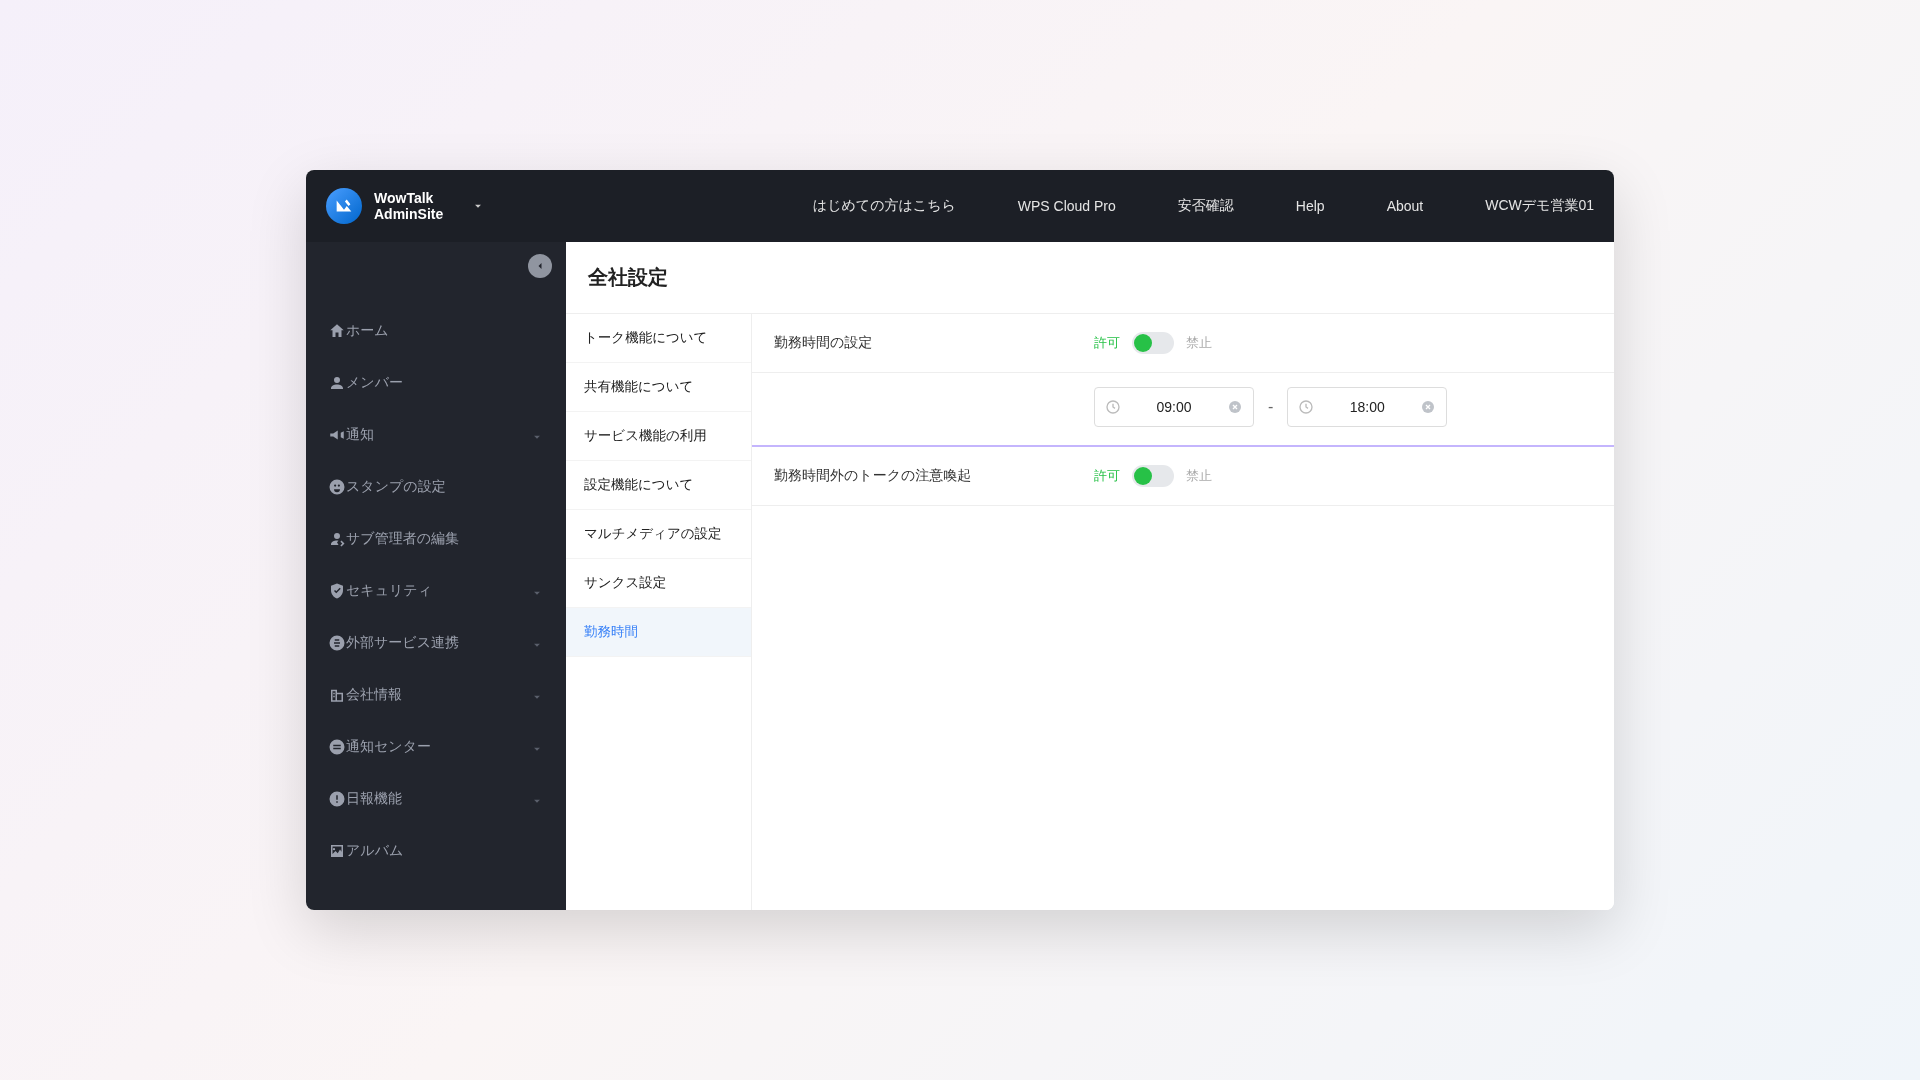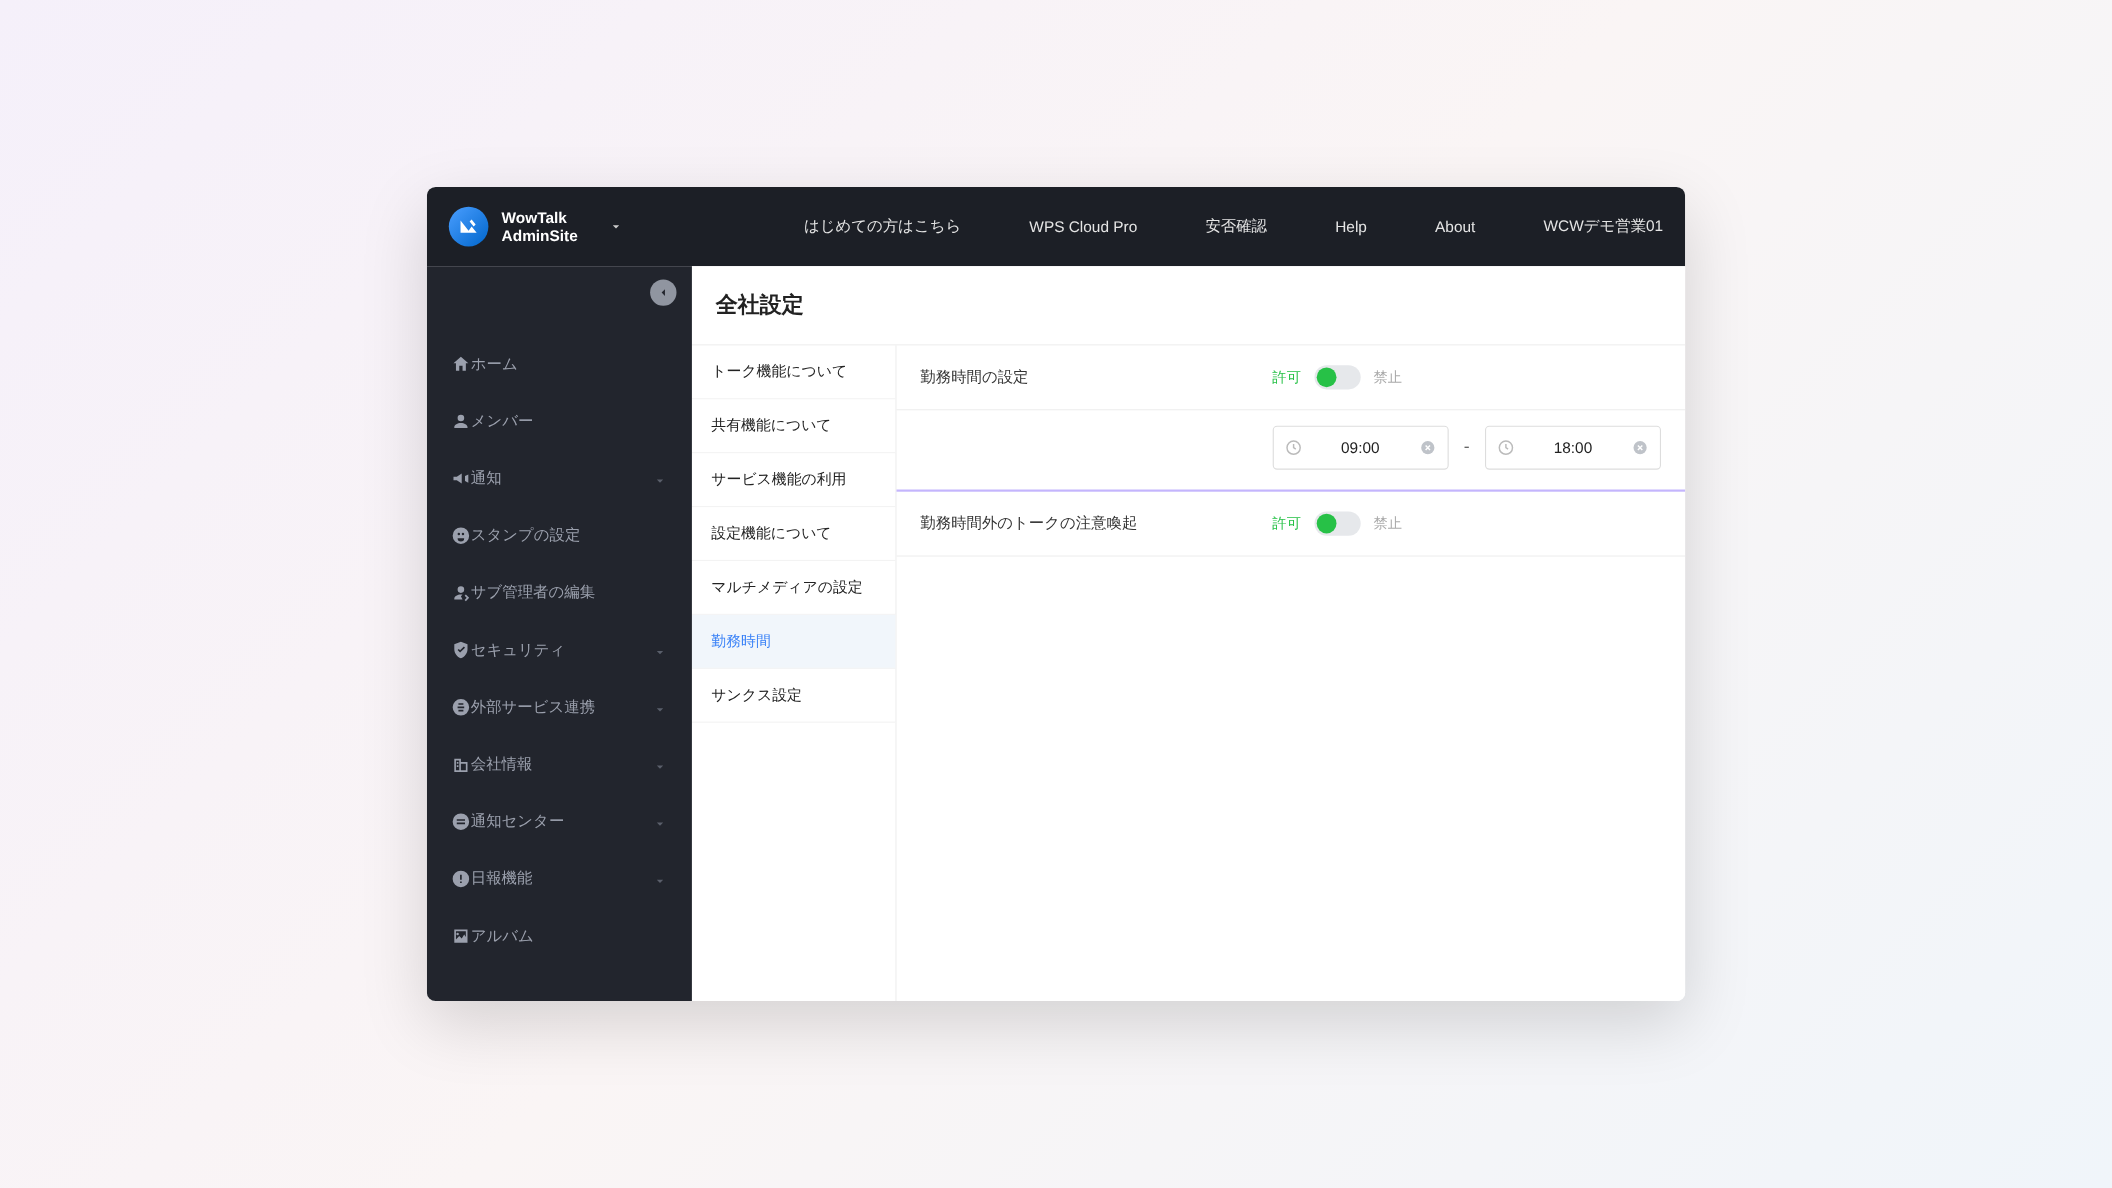--- a/index.html
+++ b/index.html
@@ -1,17 +1,17 @@
 <!DOCTYPE html>
 <html><head>
 <meta charset="utf-8">
 <style>
 *{margin:0;padding:0;box-sizing:border-box;font-family:-apple-system,BlinkMacSystemFont,"Segoe UI","Hiragino Sans","Hiragino Kaku Gothic ProN",Meiryo,sans-serif}
 body{background:linear-gradient(135deg,#f5f0fa 0%,#faf5f5 50%,#f0f5fa 100%);min-height:100vh;display:flex;align-items:center;justify-content:center;padding:40px}
-.app-window{width:1144px;height:740px;background:#fff;border-radius:8px;overflow:hidden;box-shadow:0 20px 60px rgba(0,0,0,0.15);display:flex;flex-direction:column}
+.app-window{width:1308px;height:740px;background:#fff;border-radius:8px;overflow:hidden;box-shadow:0 20px 60px rgba(0,0,0,0.15);display:flex;flex-direction:column}
 .topbar{height:72px;background:#1c1f26;display:flex;align-items:center;padding:0 20px;color:#fff}
 .logo-wrap{display:flex;align-items:center;gap:12px}
 .logo-mark{width:36px;height:36px;background:linear-gradient(135deg,#4a9eff,#0066cc);border-radius:50%;display:flex;align-items:center;justify-content:center}
 .logo-mark svg{width:22px;height:22px}
 .logo-text{line-height:1.15;font-size:14px;font-weight:600}
 .cheveron-sel{margin-left:16px;color:#ccc}
 .topnav{margin-left:auto;display:flex;align-items:center;gap:62px;font-size:14px}
 .topnav span{color:#e5e5e5;cursor:pointer}
 .topnav .tenant{}
 .body{flex:1;display:flex;min-height:0}
@@ -210,22 +210,22 @@
 
     <div class="content">
       <div class="page-title">全社設定</div>
       <div class="content-body">
         <div class="subnav">
           <div class="sub-item">トーク機能について</div>
           <div class="sub-item">共有機能について</div>
           <div class="sub-item">サービス機能の利用</div>
           <div class="sub-item">設定機能について</div>
           <div class="sub-item">マルチメディアの設定</div>
+          <div class="sub-item">サンクス設定</div>
           <div class="sub-item active">勤務時間</div>
-          <div class="sub-item">サンクス設定</div>
         </div>
 
         <div class="settings">
           <div class="setting-row">
             <div class="row-label">勤務時間の設定</div>
             <div class="row-controls">
               <span class="perm">許可</span>
               <div class="toggle">
                   <div class="knob"></div>
                 </div>

